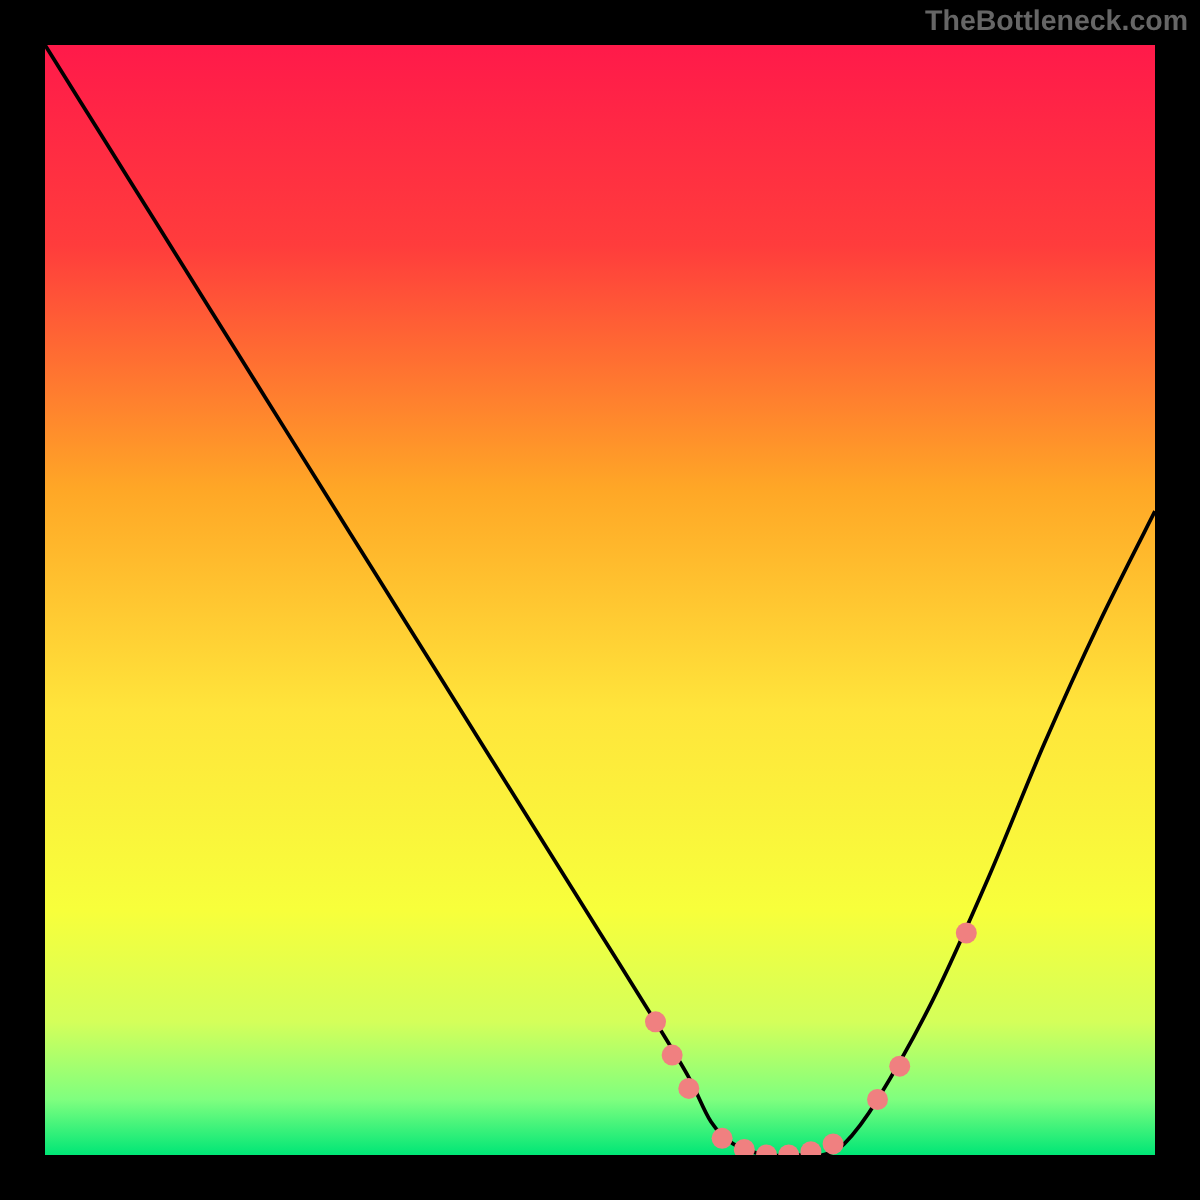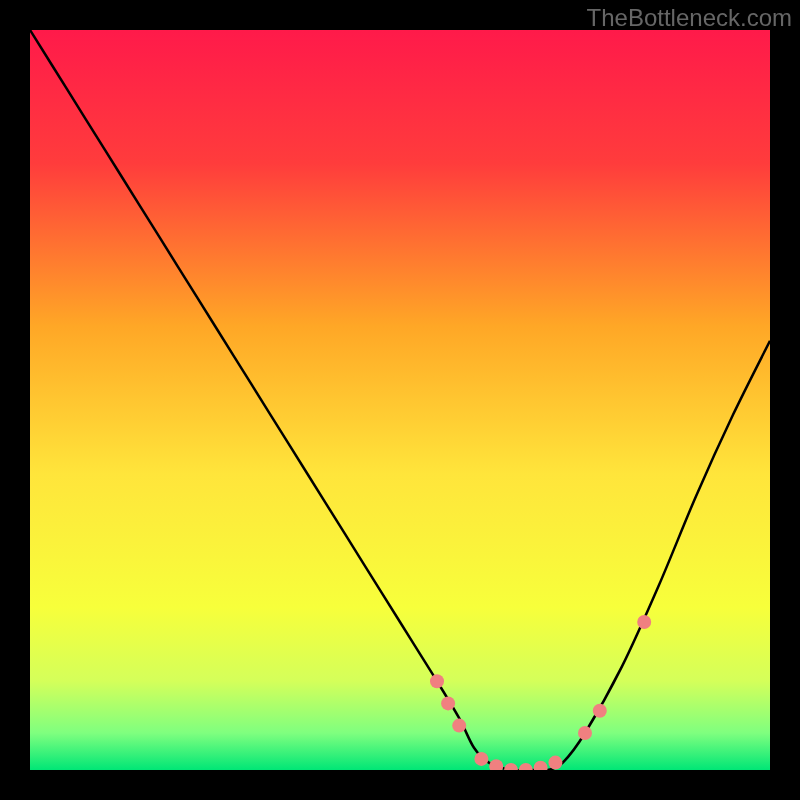--- a/index.html
+++ b/index.html
@@ -9,22 +9,22 @@
     width: 800px;
     height: 800px;
     background: #000;
   }
   .watermark {
     position: absolute;
     top: 4px;
     right: 8px;
     color: #666;
     font-family: Arial, sans-serif;
-    font-size: 24px;
-    font-weight: 400;
+    font-size: 19px;
+    font-weight: 700;
     z-index: 10;
   }
   .plot-area {
     position: absolute;
     top: 30px;
     left: 30px;
     width: 740px;
     height: 740px;
   }
   svg { display: block; }

